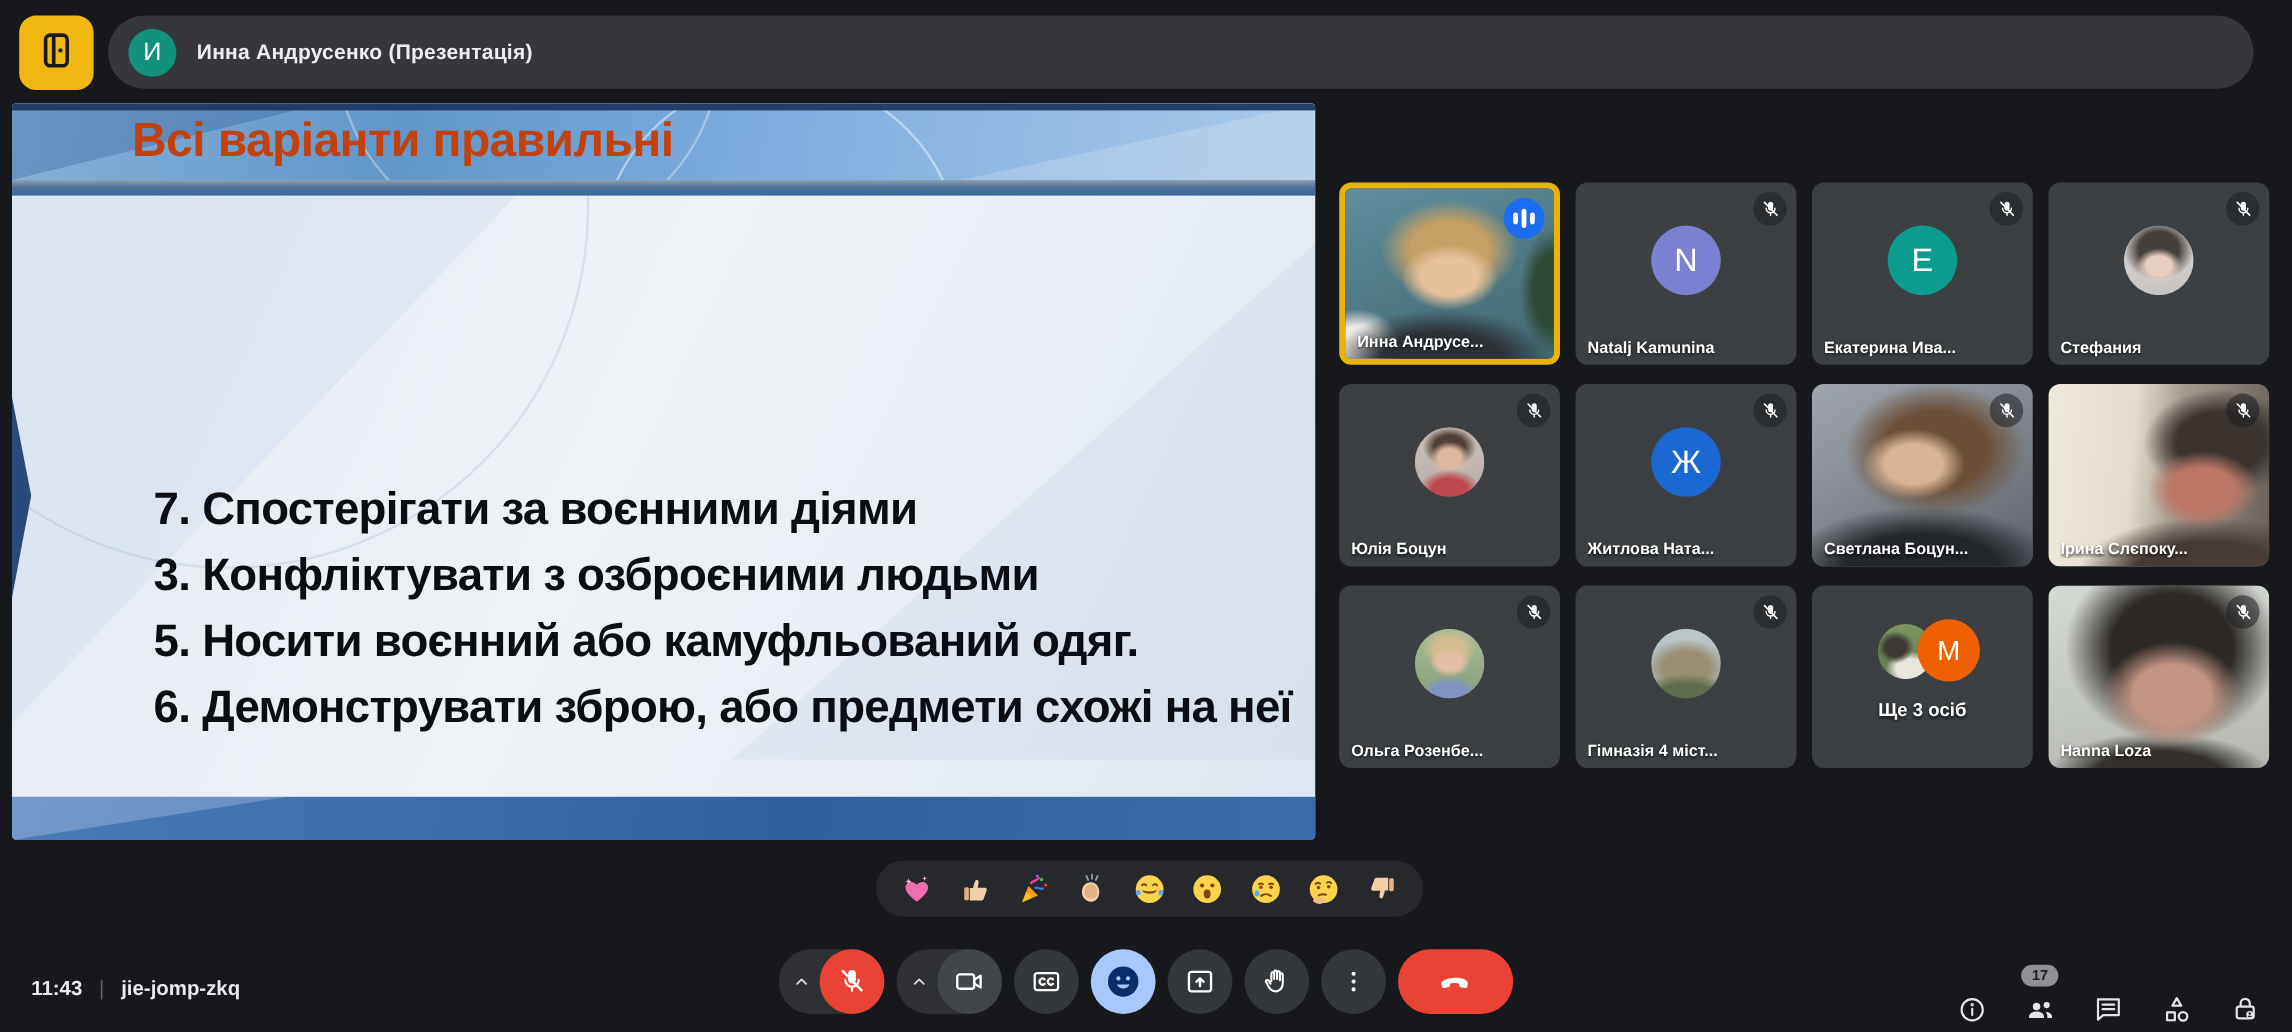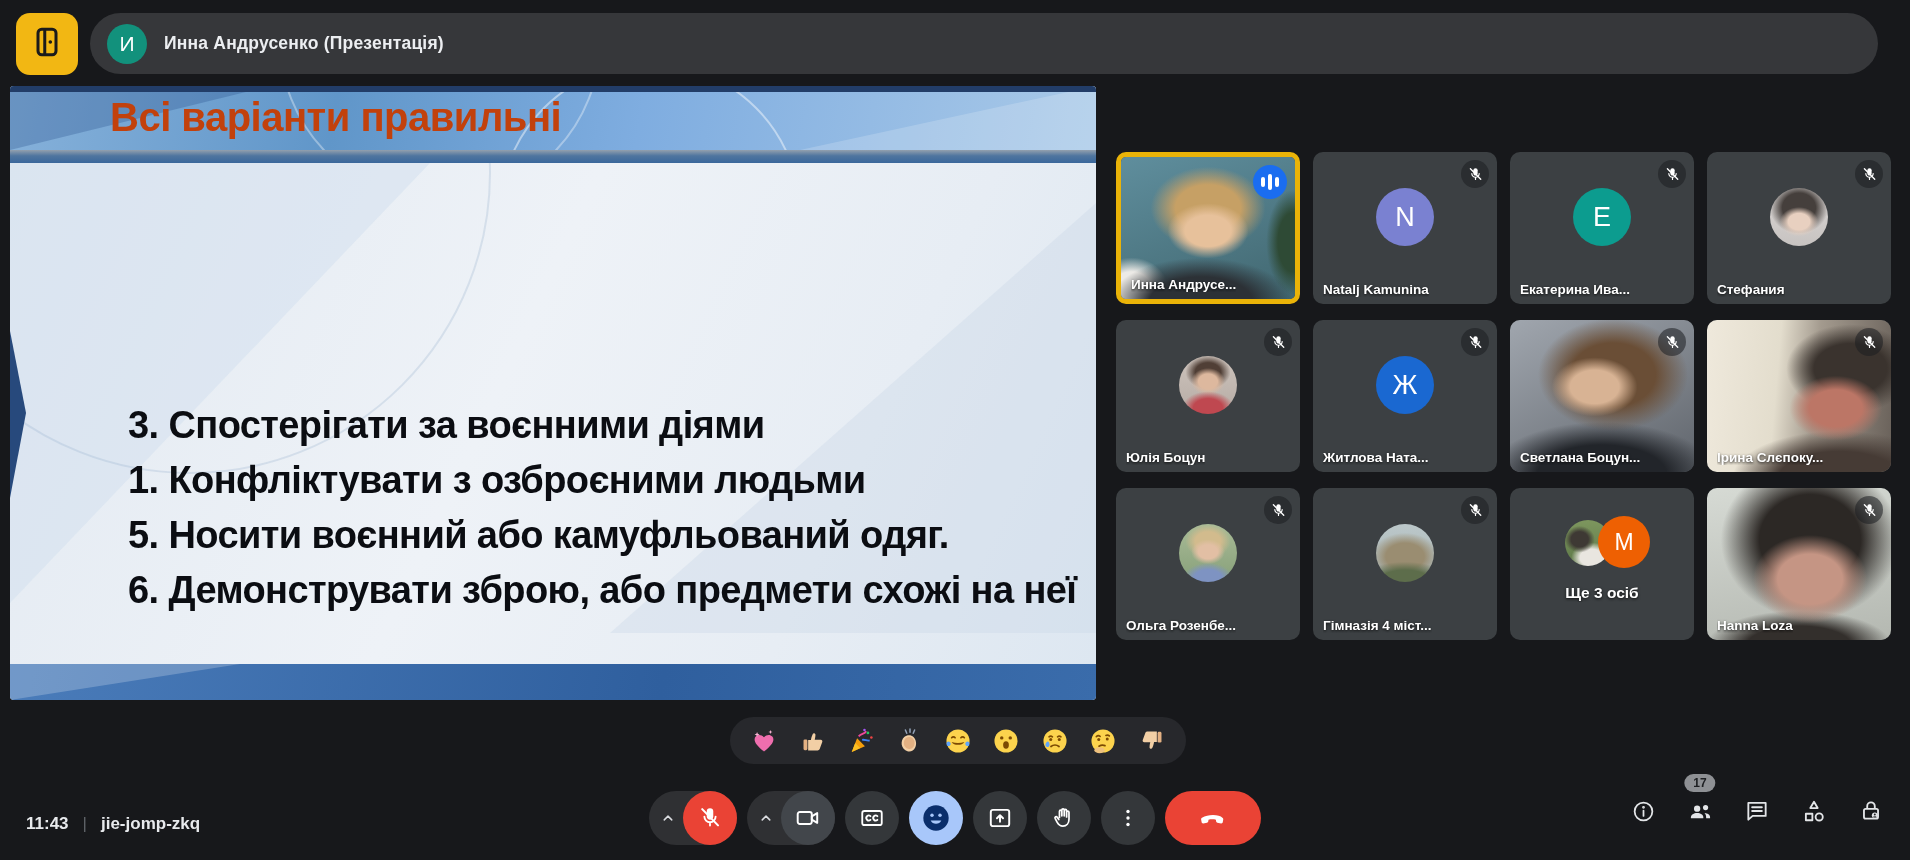--- a/index.html
+++ b/index.html
@@ -69,21 +69,21 @@
             display:flex;align-items:center;gap:10px;}
   .ctl-pill{display:flex;align-items:center;background:#2f3033;border-radius:28px;padding-left:4px;}
   .chev{width:30px;height:54px;display:flex;align-items:center;justify-content:center;}
   .ctl-circle{width:54px;height:54px;border-radius:50%;background:#34373a;display:flex;
               align-items:center;justify-content:center;}
   .ctl-circle.red{background:#ea4335;}
   .ctl-circle.lightgray{background:#42464b;}
   .ctl-circle.active{background:#a8c7fa;}
   .end-pill{width:96px;height:54px;border-radius:28px;background:#ea4335;display:flex;
             align-items:center;justify-content:center;}
-  .right-controls{position:absolute;right:24px;bottom:34px;display:flex;align-items:flex-end;gap:27px;justify-content:space-between;}
+  .right-controls{position:absolute;right:24px;bottom:4px;display:flex;align-items:flex-end;gap:27px;justify-content:space-between;}
   .rc-btn{position:relative;width:30px;height:30px;display:flex;align-items:center;justify-content:center;}
   .rc-badge{position:absolute;top:-22px;left:50%;transform:translateX(-50%);background:#8e9094;
             color:#1e1f22;font-size:12px;font-weight:bold;border-radius:10px;padding:2px 9px;}
 </style>
 </head>
 <body>
 
 <div class="app-badge">
   <span>
     <svg viewBox="0 0 24 24" width="36" height="36" fill="none" stroke="#1b1b1b" stroke-width="2">
@@ -114,22 +114,22 @@
     <path d="M1086 0 L790 64 L1086 64 Z" fill="rgba(255,255,255,.18)"></path>
   </svg>
   <div class="slide-topline deco"></div>
   <div class="slide-bar deco"></div>
   <div class="slide-footer deco"></div>
   <svg class="deco" style="bottom:0;left:0" width="1086" height="36">
     <path d="M0 36 L230 0 L0 0 Z" fill="rgba(255,255,255,.22)"></path>
   </svg>
   <div class="slide-title">Всі варіанти правильні</div>
   <div class="slide-list" id="slide-list">
-      <div>3. Спостерігати за воєнними діями</div>
-      <div>1. Конфліктувати з озброєними людьми</div>
+      <div>7. Спостерігати за воєнними діями</div>
+      <div>3. Конфліктувати з озброєними людьми</div>
       <div>5. Носити воєнний або камуфльований одяг.</div>
       <div>6. Демонструвати зброю, або предмети схожі на неї</div>
     </div>
 </div>
 
 <div id="tiles">
     <div class="tile speaking" style="left: 1116px; top: 152px;">
       <div class="scene" style="background: radial-gradient(24% 20% at 50% 52%, rgb(231, 193, 155) 0px, rgb(231, 193, 155) 55%, transparent 97%), radial-gradient(34% 30% at 50% 36%, rgb(198, 160, 101) 0px, rgb(198, 160, 101) 55%, transparent 97%), radial-gradient(54% 32% at 46% 102%, rgb(44, 49, 54) 0px, rgb(44, 49, 54) 55%, transparent 97%), radial-gradient(22% 24% at 6% 94%, rgb(236, 234, 230) 0px, rgb(236, 234, 230) 55%, transparent 97%), radial-gradient(16% 38% at 99% 60%, rgb(46, 74, 53) 0px, rgb(46, 74, 53) 55%, transparent 97%), linear-gradient(160deg, rgb(95, 142, 157), rgb(65, 103, 112));"></div>
       <div class="tile-name">Инна Андрусе...</div>
       <div class="audio-badge">

